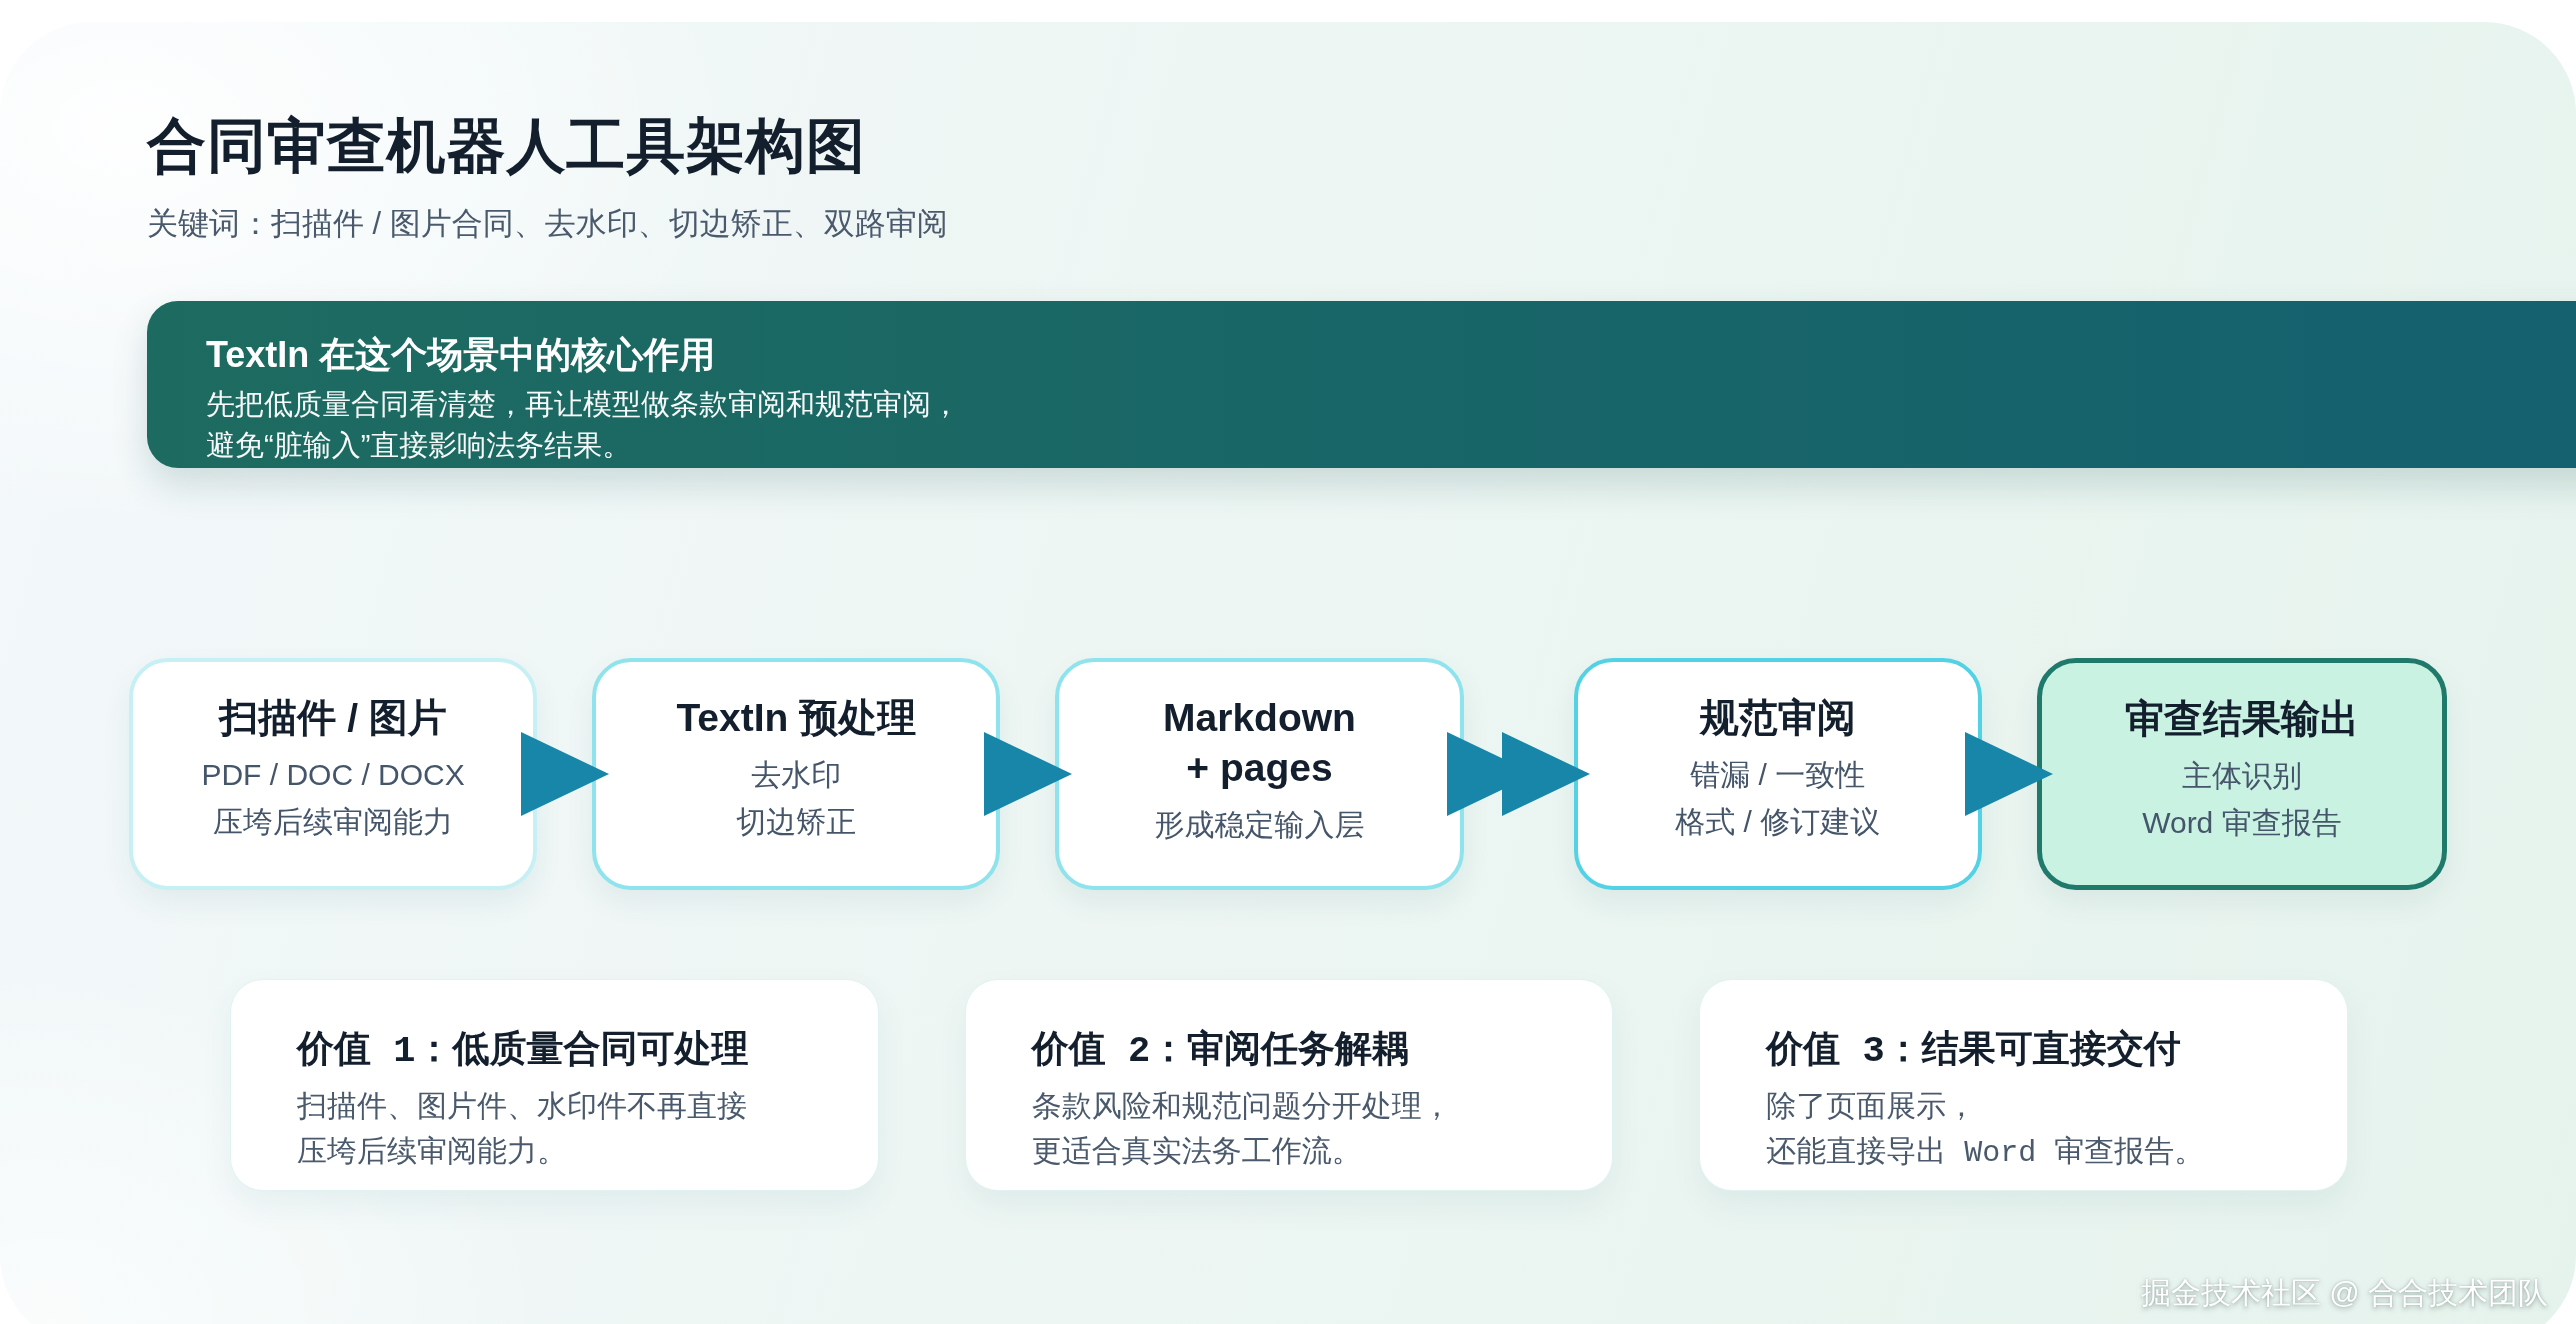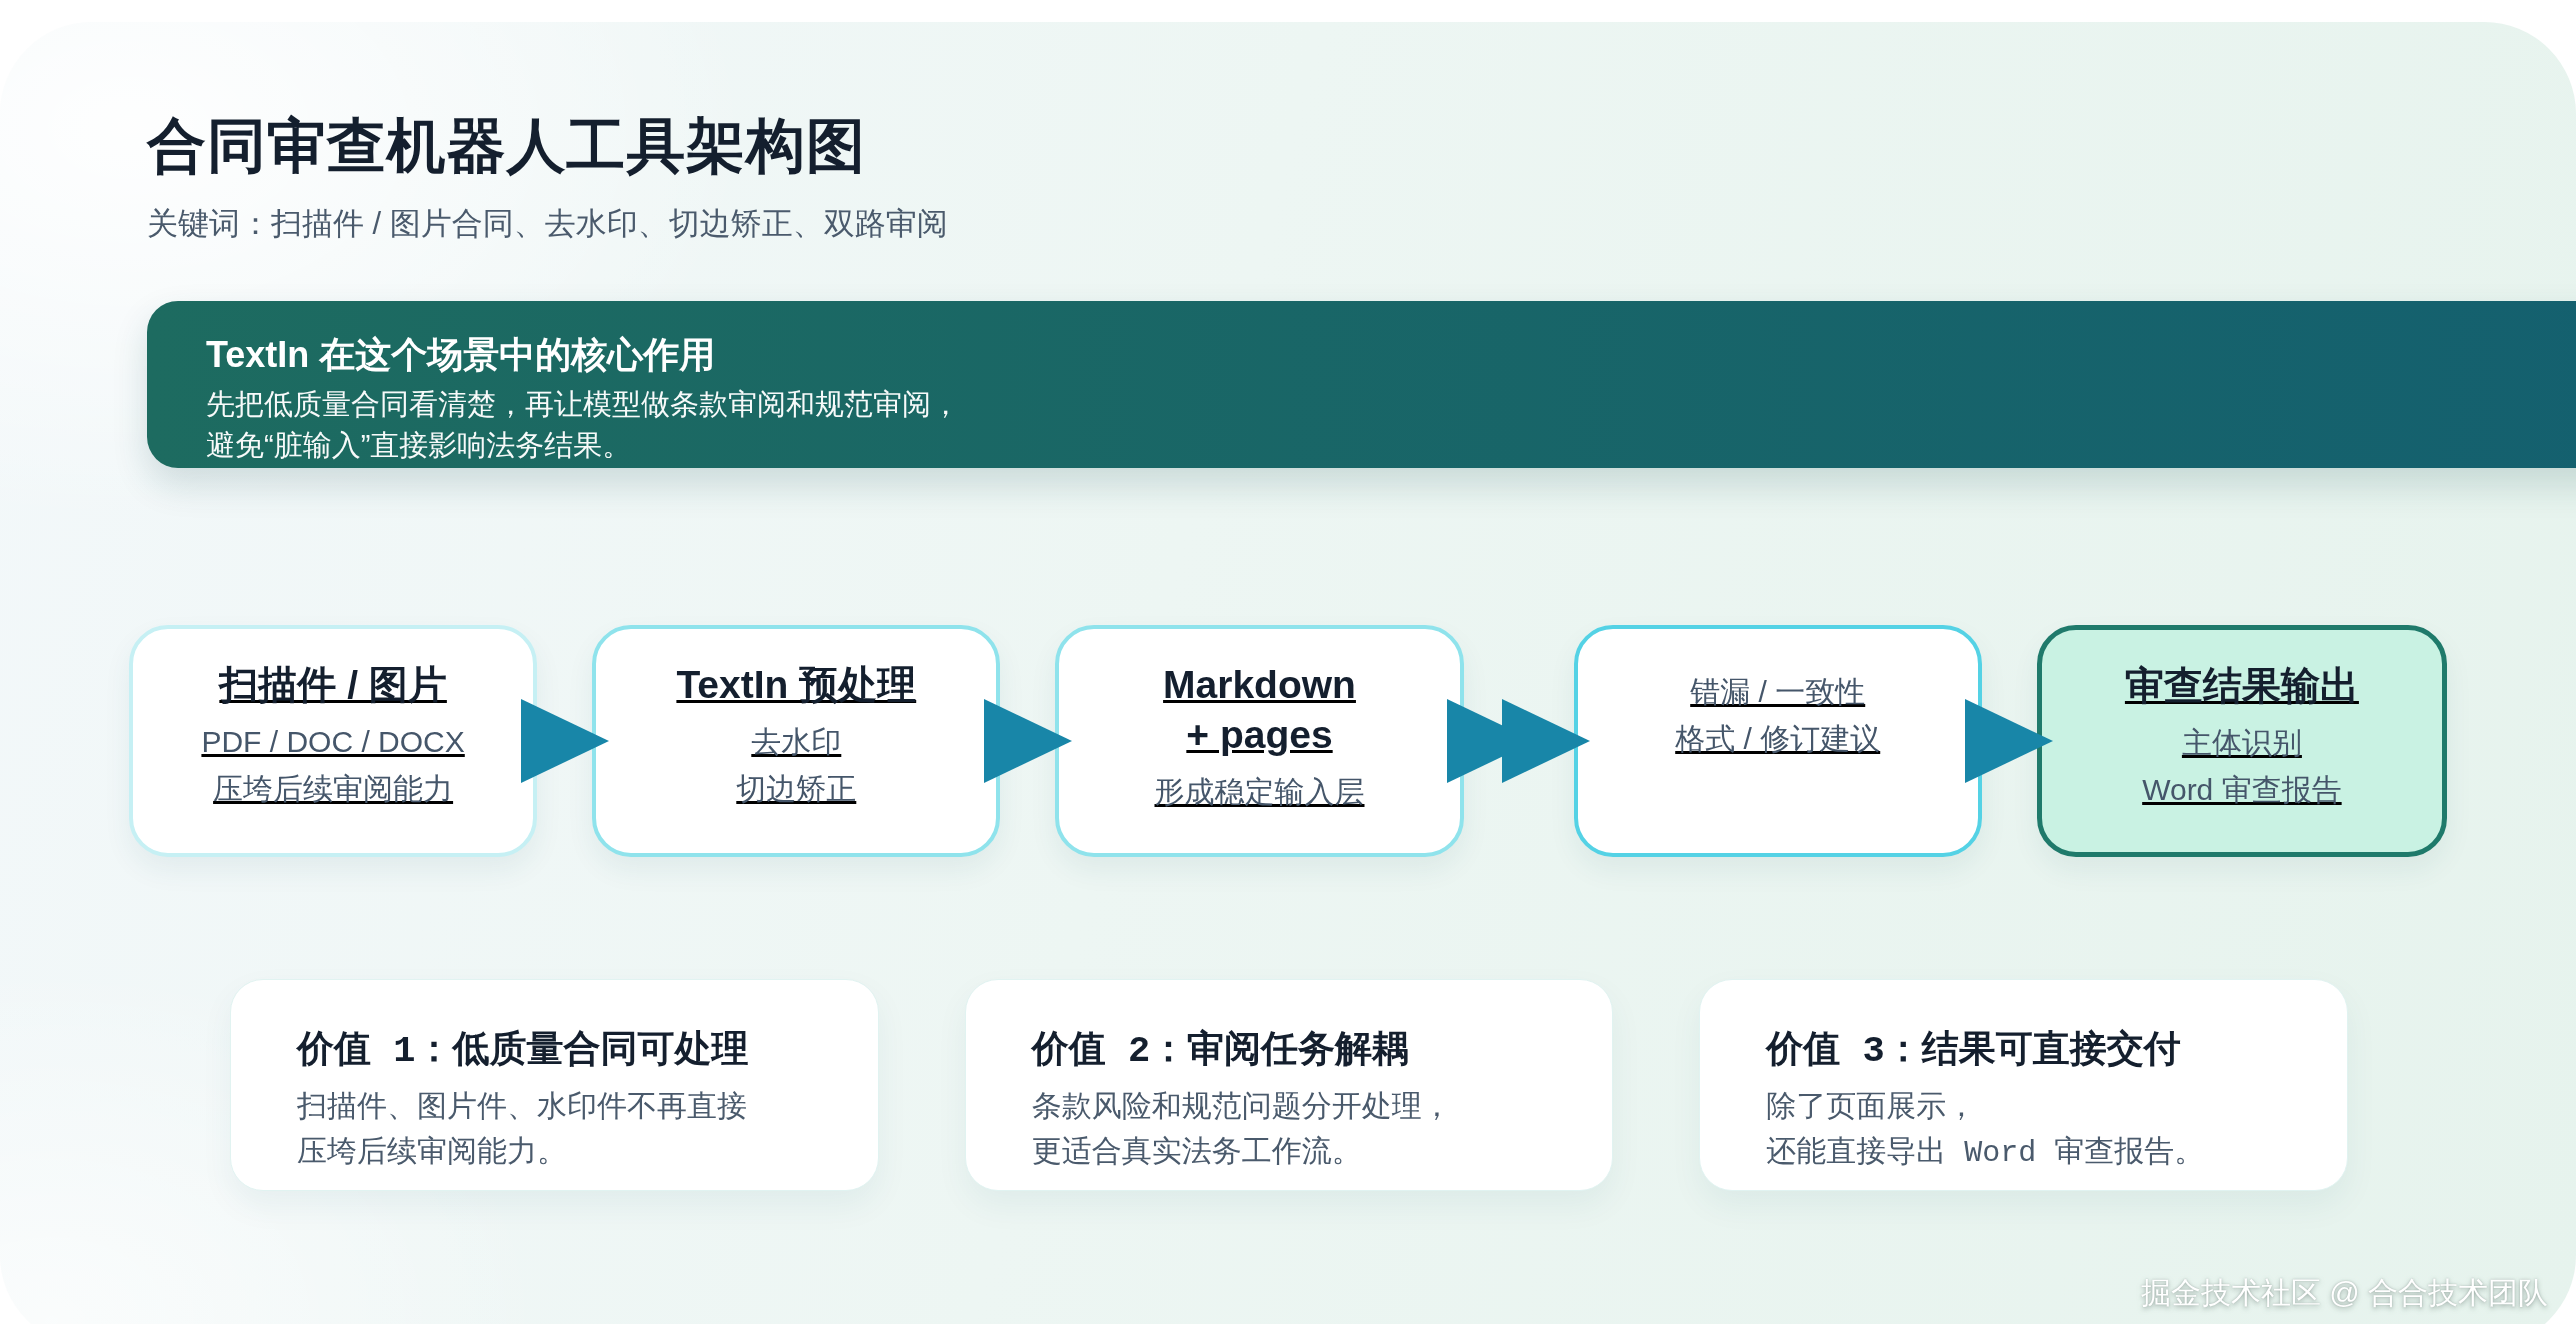--- a/index.html
+++ b/index.html
@@ -30,21 +30,21 @@
   
   .banner{
     position:absolute;left:147px;top:279px;width:2516px;height:167px;border-radius:31px;
     background:linear-gradient(90deg,var(--banner-from),var(--banner-to));
     color:#ffffff;padding:32px 59px;box-shadow:0 16.6px 35px rgba(16,74,80,0.16);
   }
   .banner-title{margin:0;font-size:36px;line-height:44px;font-weight:700;}
   .banner-body{margin:7.4px 0 0;font-size:29px;line-height:41px;font-weight:400;color:rgba(255,255,255,0.97);white-space:pre-line;}
 
   
-  .flow{position:absolute;left:129px;right:129px;top:603px;height:232px;display:flex;align-items:stretch;text-decoration:underline;}
+  .flow{position:absolute;left:129px;right:129px;top:636px;height:232px;display:flex;align-items:stretch;}
   .flow-box{
     flex:1 1 0;background:#ffffff;border:4.6px solid #bfeef3;border-radius:39px;
     padding:31px 16.6px 0;text-align:center;position:relative;z-index:1;
     box-shadow:0 13px 28px rgba(23,84,94,0.07);
   }
   .flow-box.step-1{border-color:var(--step-border-1);}
   .flow-box.step-2{border-color:var(--step-border-2);}
   .flow-box.step-3{border-color:var(--step-border-3);}
   .flow-box.step-4{border-color:var(--step-border-4);}
   .flow-box.step-5{border-color:var(--step-border-5);}
@@ -112,20 +112,21 @@
 + pages</h3>
       <p class="flow-body">形成稳定输入层</p>
     </div>
 
     <div class="flow-arrow"></div>
 
 
     <div class="flow-arrow"></div>
 
     <div class="flow-box step-5">
+      <h3 class="flow-title">规范审阅</h3>
       <p class="flow-body">错漏 / 一致性
 格式 / 修订建议</p>
     </div>
 
     <div class="flow-arrow"></div>
 
     <div class="flow-box step-6">
       <h3 class="flow-title">审查结果输出</h3>
       <p class="flow-body">主体识别
 Word 审查报告</p>

